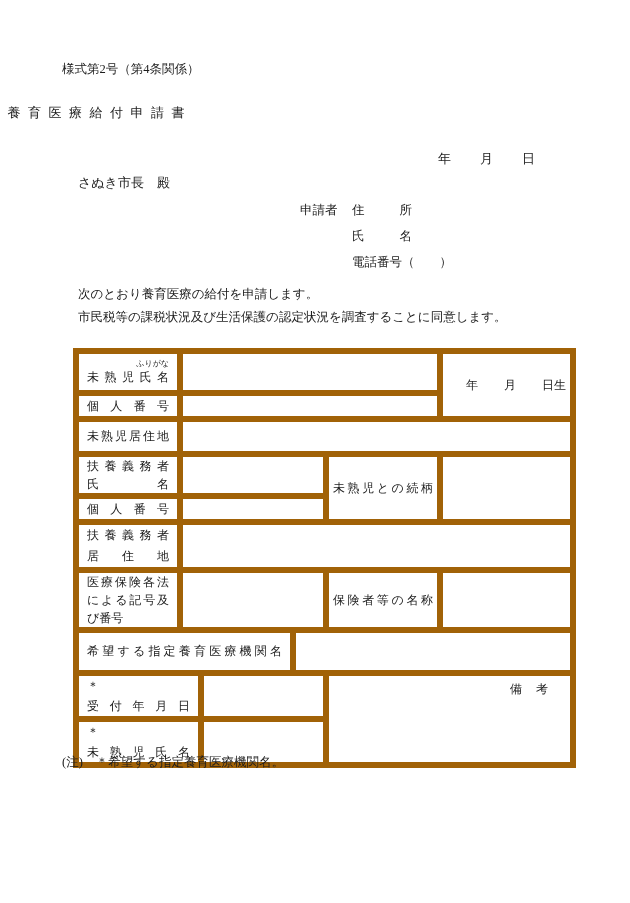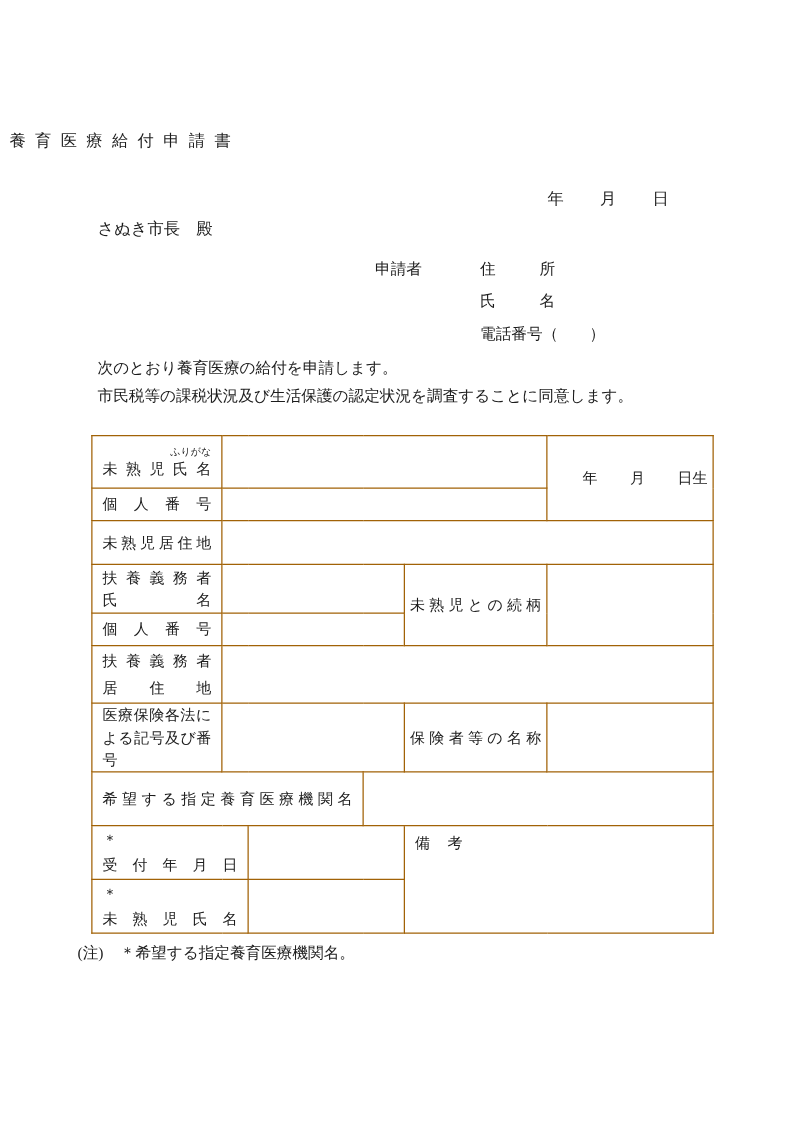--- a/index.html
+++ b/index.html
@@ -17,67 +17,68 @@
   .title {
     position:absolute; left:0; right:10px; top:104px;
     font-size:13px; letter-spacing:7.5px; text-indent:7.5px;
   }
   .date-line {
     position:absolute; left:438px; top:150px;
     display:flex; gap:29px; font-size:13px;
   }
   .addressee { position:absolute; left:78px; top:174px; font-size:13px; }
   .applicant { position:absolute; left:300px; top:202px; font-size:12.5px; }
-  .app-row { display:flex; height:26px; align-items:center;gap:32px; }
+  .app-row { display:flex; height:26px; align-items:flex-start; }
   .app-prefix { display:inline-block; width:52px; }
   .app-spread {
     display:inline-block; width:60px;
     text-align:justify; text-align-last:justify; text-justify:inter-character;
   }
   .intro { position:absolute; left:78px; font-size:12.5px; }
   .intro1 { top:286px; }
   .intro2 { top:309px; }
 
   .form-table {
     position:absolute; left:73px; top:348px;
     width:497px; border-collapse:collapse; table-layout:fixed;
     font-size:12px;
   }
   .form-table td {
-    border:1px solid #a16207;
+    border:6px solid #a16207;
     padding:0 8px;
     vertical-align:middle;
     overflow:hidden;
   }
   .spread {
     text-align:justify; text-align-last:justify; text-justify:inter-character;
   }
   .l17 { line-height:17px; }
   .l18 { line-height:18px; }
   .l20 { line-height:20px; }
   .l21 { line-height:21px; }
   .furigana { font-size:8px; line-height:11px; text-align:right; color:#1c1c1c; }
   td.lbl-e { padding:0 4px; }
   td.birth { padding:0 4px; }
   .birth-inner { display:flex; justify-content:flex-end; align-items:center; gap:26px; }
   .wrap-just { text-align:justify; text-justify:inter-character; line-height:18px; }
-  td.remarks { vertical-align:top; }
+  td.remarks { vertical-align:top;text-align:right; }
   .remarks-label { padding-top:5px; letter-spacing:14px; }
   .star { line-height:20px; text-align:left; text-align-last:left; }
 
   .note {
     position:absolute; left:62px; top:754px;
     display:flex; gap:13px; font-size:12.5px;
   }
 </style>
 </head>
 <body>
 
 <div class="page">
 
+  <div class="form-number">様式第2号（第4条関係）</div>
 
   <div class="title">養育医療給付申請書</div>
 
   <div class="date-line">
     <span>年</span>
     <span>月</span>
     <span>日</span>
   </div>
 
   <div class="addressee">さぬき市長　殿</div>

